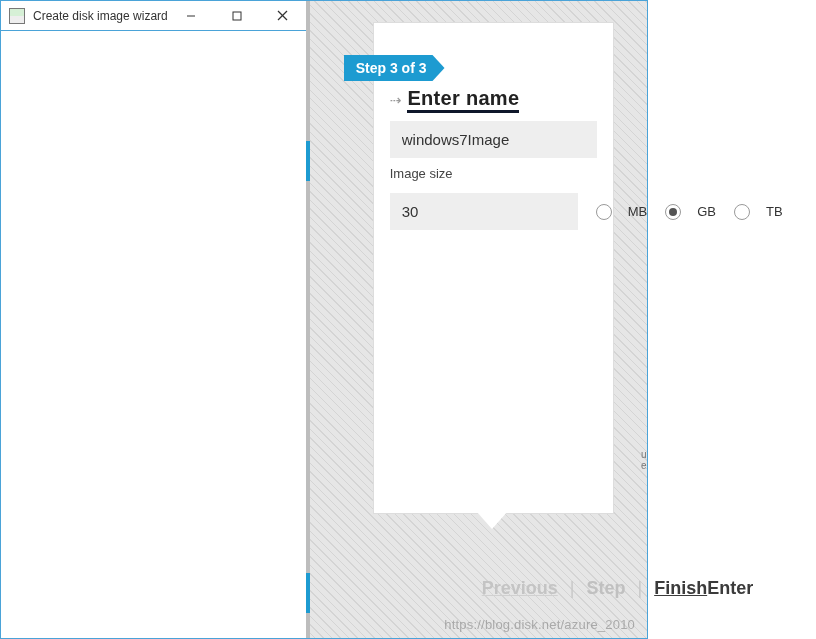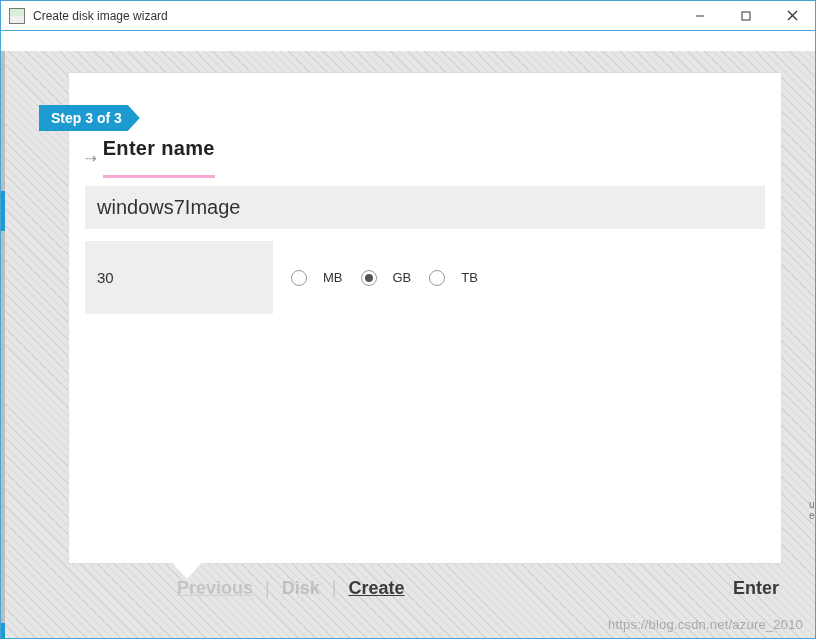--- a/index.html
+++ b/index.html
@@ -5,25 +5,25 @@
   * { box-sizing: border-box; margin: 0; padding: 0; }
   body {
     font-family: "Segoe UI", Tahoma, sans-serif;
     background: #fff;
     width: 816px;
     height: 639px;
     overflow: hidden;
     position: relative;
   }
   .window {
-    width: 816px;
+    width: 648px;
     height: 639px;
     border: 1px solid #4aa3d8;
     display: flex;
-    flex-direction: column;
+    flex-direction: row;
     background: #fff;
   }
   .titlebar {
     height: 30px;
     background: #fff;
     border-bottom: 1px solid #4aa3d8;
     display: flex;
     align-items: center;
     padding: 0 0 0 8px;
     font-size: 12px;
@@ -46,21 +46,20 @@
   .win-btn.close svg { stroke-width: 1.2; }
 
   .outer-bg {
     flex: 1;
     position: relative;
     background: #e0e0e0;
     
     background-image: repeating-linear-gradient(45deg, #d4d4d4 0, #d4d4d4 1px, #e6e6e6 1px, #e6e6e6 6px);
     display: flex;
     flex-direction: column;
-    margin-top: 20px;
   }
   
   .left-accent {
     position: absolute;
     left: 0; top: 0;
     width: 4px; height: 100%;
     background: #bdbdbd;
   }
   .left-accent::before, .left-accent::after {
     content:"";
@@ -104,47 +103,47 @@
   }
   .heading-row {
     display: flex; align-items: center;
     margin-bottom: 8px;
   }
   .heading-arrow {
     color: #999; font-size: 14px; margin-right: 6px;
   }
   .heading {
     font-size: 20px; font-weight: 700; color: #222;
-    border-bottom: 3px solid #f9a8d4;
-    padding-bottom: 15px;
+    border-bottom: 3px solid #0f172a;
+    padding-bottom: 0px;
     letter-spacing: .3px;
   }
   .field-label {
     font-size: 13px; color: #444;
     margin: 8px 0 6px 0;
   }
   .text-input {
     width: 100%;
     background: #eeeeee;
     border: none;
     padding: 10px 12px;
-    font-size: 20px;
+    font-size: 15px;
     color: #333;
     outline: none;
   }
 
   .size-row {
     margin-top: 12px;
     display: flex; align-items: center; gap: 18px;
   }
   .size-input {
     width: 188px;
     background: #eeeeee;
     border: none;
-    padding: 28px 12px;
+    padding: 10px 12px;
     font-size: 15px;
     color: #333;
     outline: none;
   }
   .radio {
     display: inline-flex; align-items: center; gap: 16px;
     font-size: 13px; color: #333;
     cursor: pointer;
   }
   .radio .dot {
@@ -236,20 +235,21 @@
 
       <div class="panel-inner">
 
         <div class="heading-row">
           <span class="heading-arrow">⇢</span>
           <span class="heading">Enter name</span>
         </div>
 
         <input class="text-input" type="text" value="windows7Image" style="">
 
+        <div class="field-label">Image size</div>
         <div class="size-row">
           <input class="size-input" type="text" value="30" style="">
 
           <label class="radio">
             <span class="dot"></span>
             <span>MB</span>
           </label>
           <label class="radio selected">
             <span class="dot"></span>
             <span>GB</span>
@@ -261,23 +261,23 @@
         </div>
 
       </div>
     </div>
     <div class="speech-tail"></div>
 
     <div class="footer">
       <div class="nav-left">
         <span class="nav-btn disabled">Previous</span>
         <span class="nav-sep">|</span>
-        <span class="nav-btn dim">Disk</span>
+        <span class="nav-btn dim">Step</span>
         <span class="nav-sep">|</span>
-        <span class="nav-btn finish">Create</span>
+        <span class="nav-btn finish">Finish</span>
       </div>
       <span class="cancel-btn">Enter</span>
     </div>
 
     <div class="right-peek">u<br>e</div>
-    <div class="watermark">https://blog.csdn.net/azure_2010</div>
+    <div class="watermark">https://blog.disk.net/azure_2010</div>
   </div>
 </div>
 
 </body></html>

